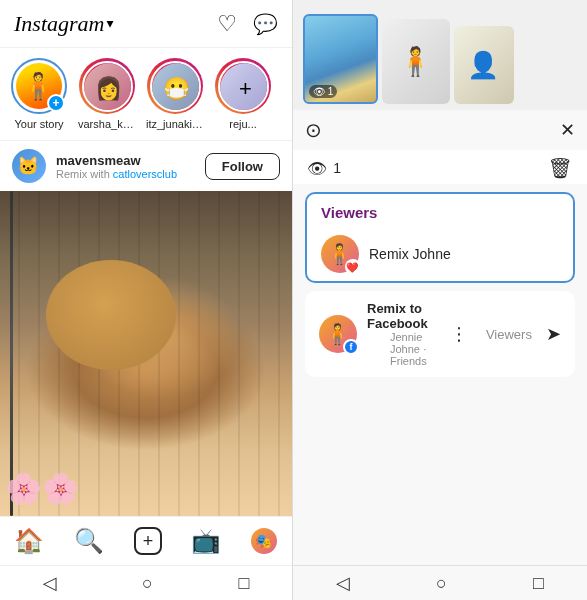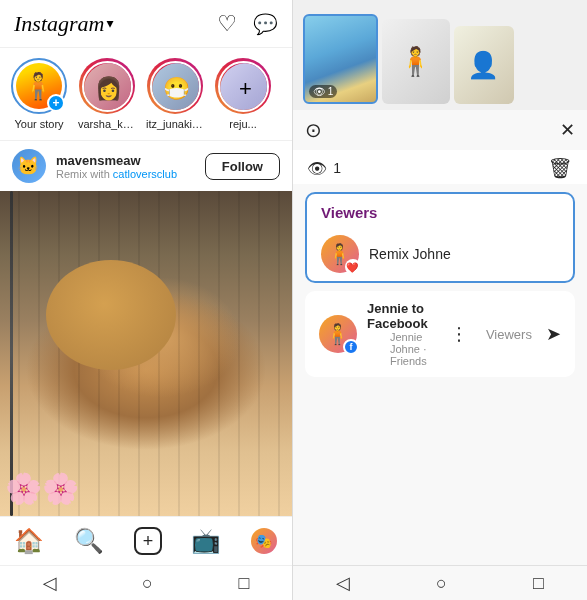--- a/index.html
+++ b/index.html
@@ -719,21 +719,21 @@
       </div>
     </div>
 
     <div class="share-section">
       <div class="share-item">
         <div class="share-avatar">
           <div class="share-avatar-bg">🧍</div>
           <div class="share-fb-badge">f</div>
         </div>
         <div class="share-info">
-          <div class="share-title">Jennie to Facebook</div>
+          <div class="share-title">Remix to Facebook</div>
           <div class="share-subtitle">Jennie Johne · Friends</div>
         </div>
         <span class="more-btn">⋮</span>
         <span class="shared-badge">Viewers</span>
         <span style="margin-left:4px; font-size:18px; color:#262626; cursor:pointer;">➤</span>
       </div>
     </div>
   </div>
 
   <div class="right-system-nav">

